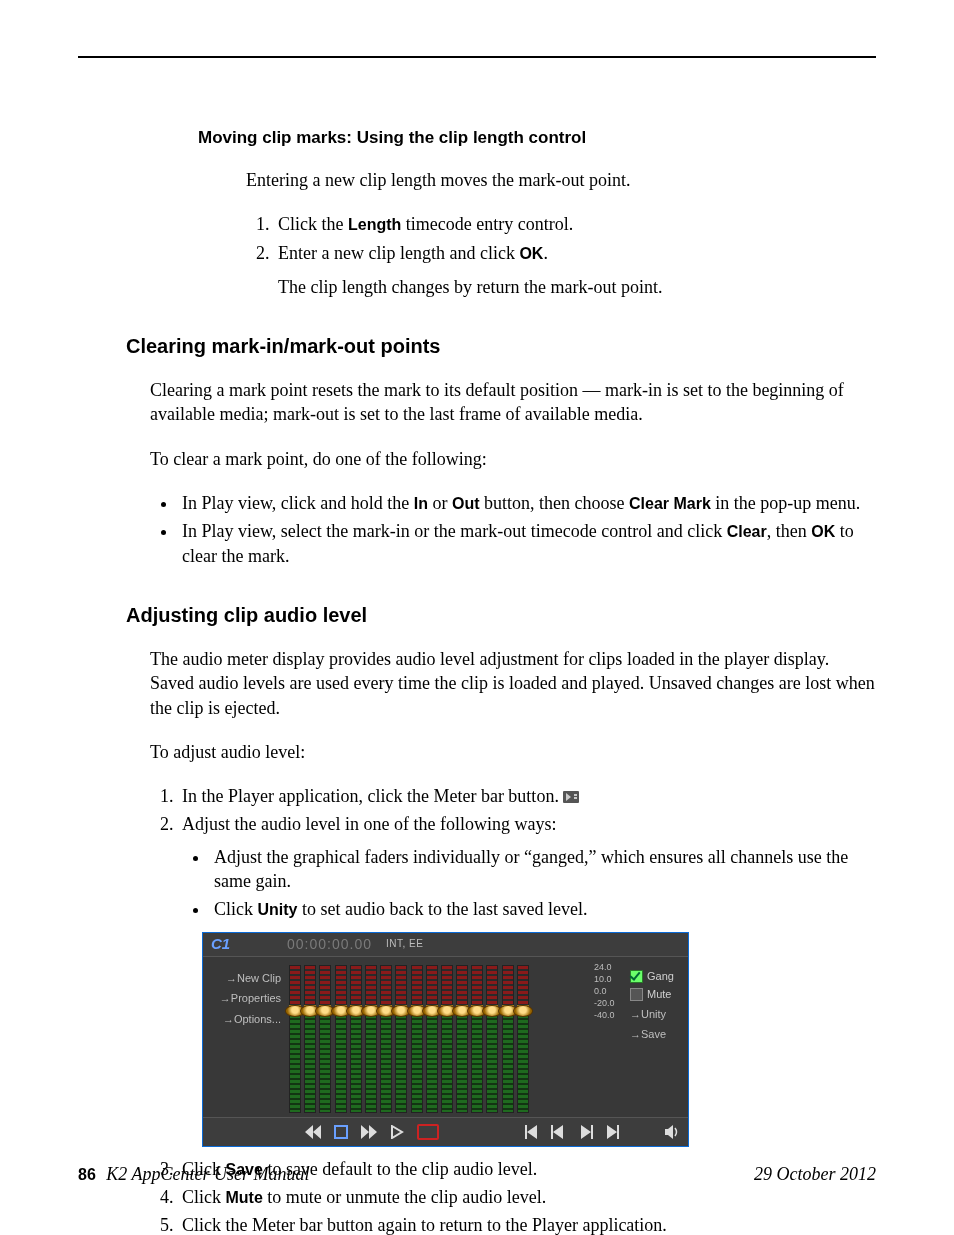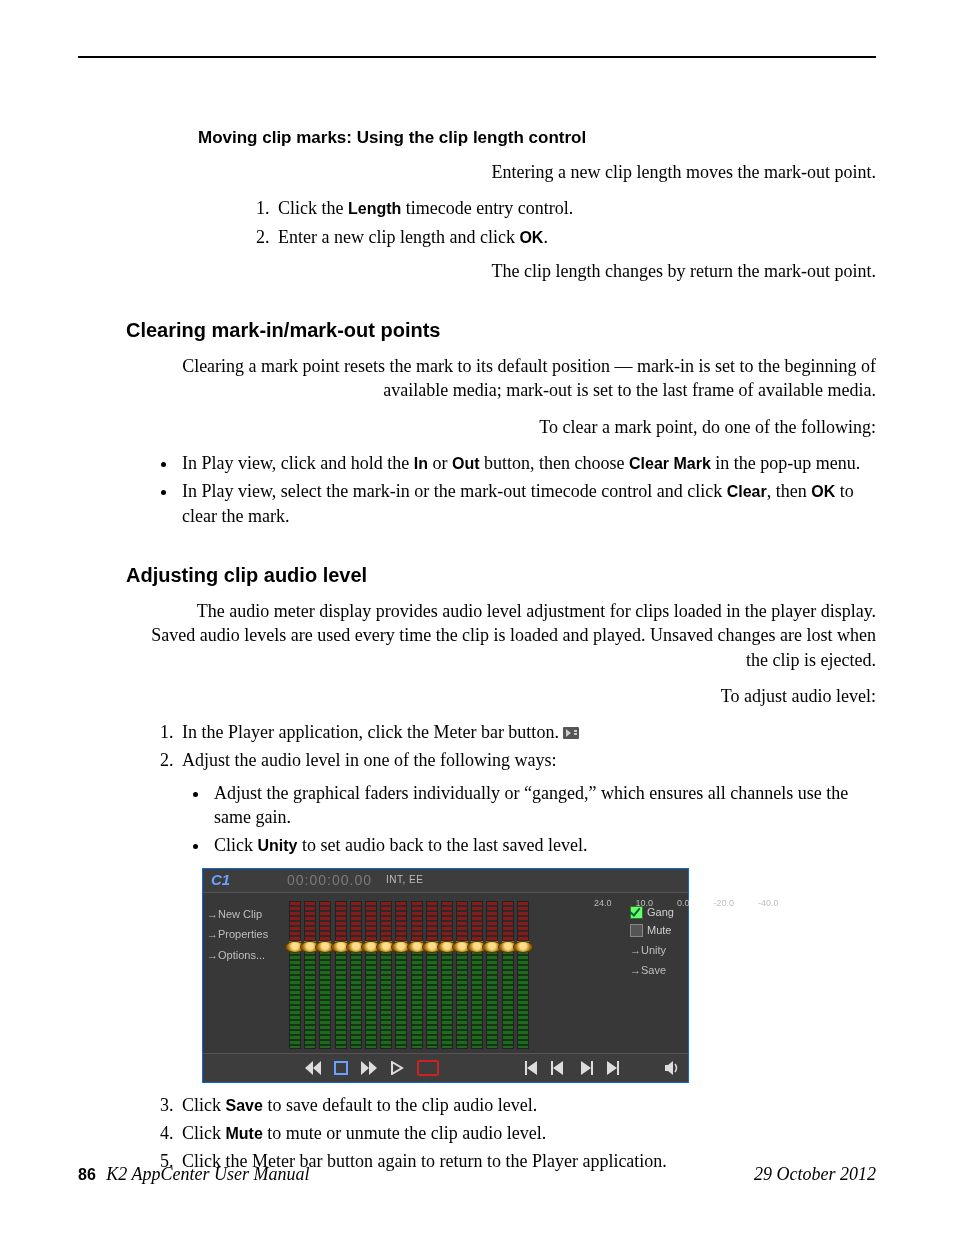--- a/index.html
+++ b/index.html
@@ -39,21 +39,21 @@
     margin-bottom: 10px;
   }
   .h2 {
     font-family: Arial, Helvetica, sans-serif;
     font-weight: bold;
     font-size: 20px;
     margin-top: 36px;
     margin-left: 48px;
     margin-bottom: 12px;
   }
-  p { margin: 12px 0; line-height: 1.35; text-align: right; }
+  p { margin: 20px 0; line-height: 1.35; }
   ol { margin: 6px 0; padding-left: 28px; }
   ol > li { padding-left: 4px; margin: 4px 0; line-height: 1.35; }
   ul { margin: 6px 0; padding-left: 28px; list-style-type: disc; }
   ul > li { padding-left: 4px; margin: 4px 0; line-height: 1.35; }
   .ui {
     font-family: Arial, Helvetica, sans-serif;
     font-weight: bold;
     font-size: 16px;
   }
   .inline-icon {
@@ -121,20 +121,21 @@
   }
   .shot-body {
     display: flex;
     height: 160px;
     background: #383838;
   }
   .sb-left {
     width: 82px;
     padding: 8px 4px;
     box-sizing: border-box;
+    text-align: right;
   }
   .sb-left a { display: block; color: #bfbfbf; text-decoration: none; margin: 6px 0; font-size: 11px; }
   .meters {
     flex: 1;
     padding: 8px 4px 4px 4px;
     display: flex;
     align-items: stretch;
     gap: 3.2px;
     position: relative;
   }
@@ -169,25 +170,25 @@
     left: -4px; right: -4px;
     top: 27%;
     height: 10px;
     background: radial-gradient(circle at 50% 40%, #ffdd88 0 30%, #996600 70%);
     border-radius: 50%;
     border: 1px solid #553300;
   }
   .scale {
     width: 30px;
     display: flex;
+    flex-direction: column;
     justify-content: flex-start;
     padding: 4px 0;
     color: #bdbdbd;
     font-size: 9px;
-    gap: 24px;
   }
   .sb-right {
     width: 64px;
     padding: 8px 6px;
     box-sizing: border-box;
   }
   .cbrow { display: flex; align-items: center; gap: 4px; margin: 4px 0; font-size: 11px; color: #cfcfcf; }
   .cb {
     width: 11px; height: 11px;
     border: 1px solid #888;

